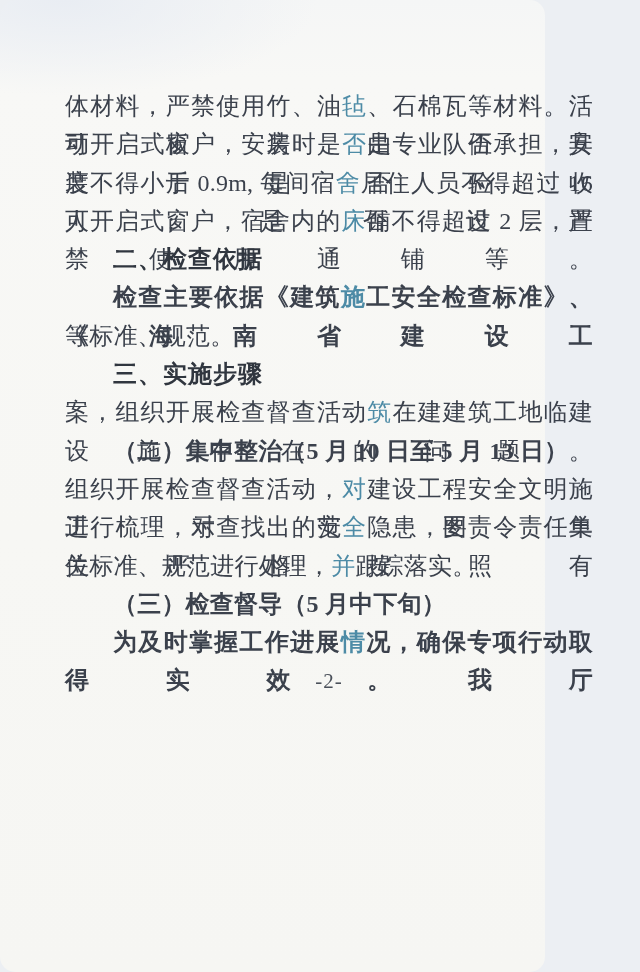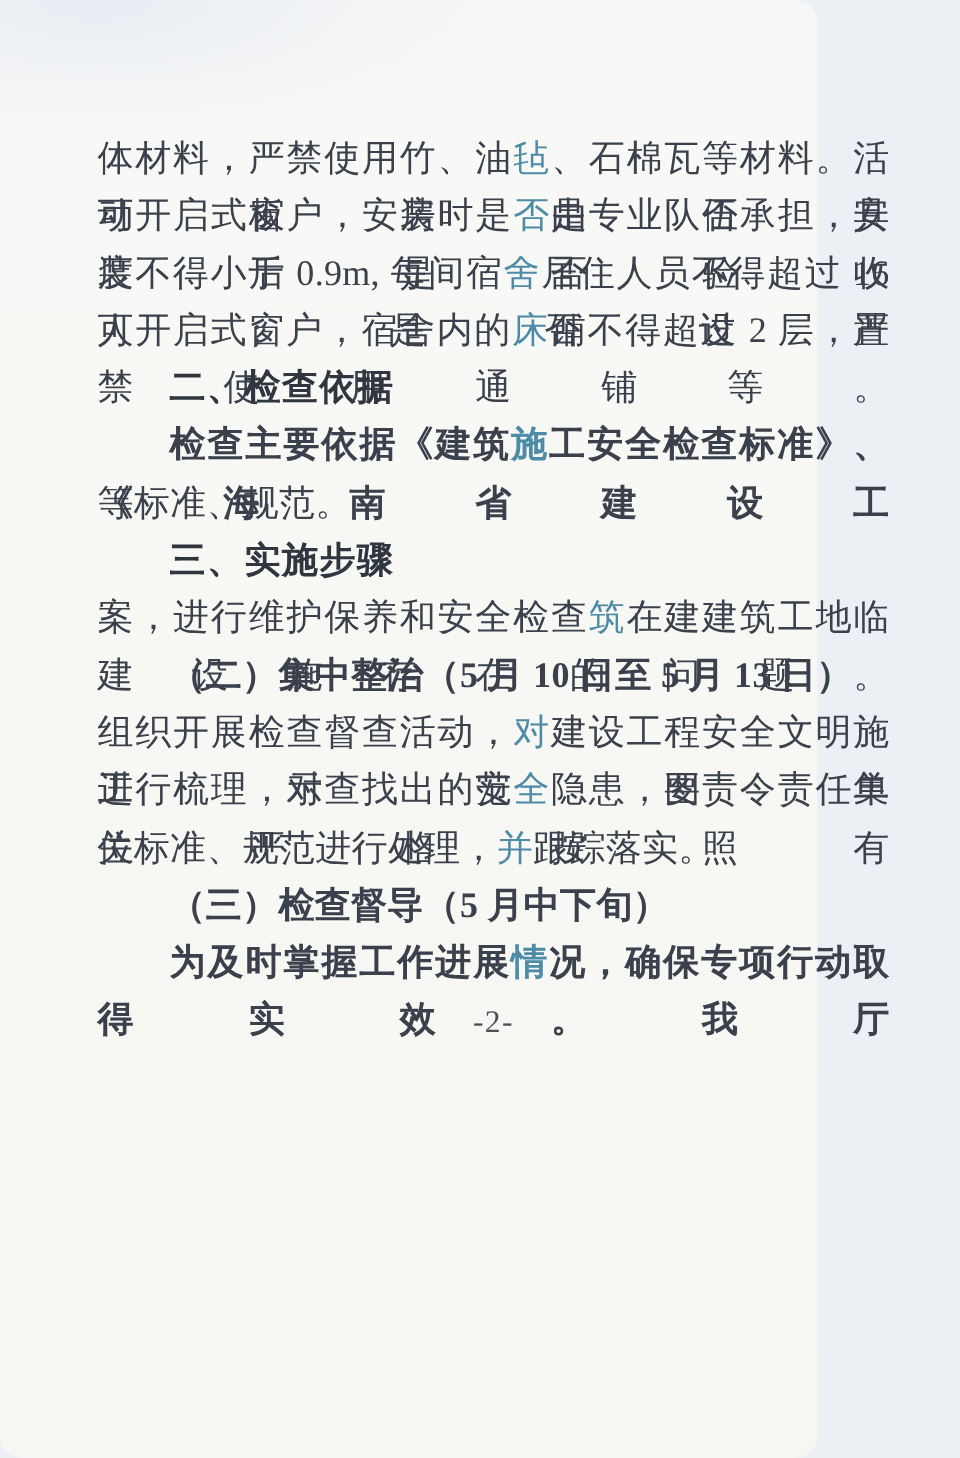--- a/index.html
+++ b/index.html
@@ -55,21 +55,21 @@
 <div class="page">
   <div class="doc-body">
       <div class="line justify"><span>体材料，严禁使用竹、油</span><span class="accent">毡</span><span>、石棉瓦等材料。活动板房是否具</span></div>
       <div class="line justify"><span>可开启式窗户，安装时是</span><span class="accent">否</span><span>由专业队伍承担，安装后是否验收</span></div>
       <div class="line justify"><span>度不得小于 0.9m, 每间宿</span><span class="accent">舍</span><span>居住人员不得超过 16 人; 是否设置</span></div>
       <div class="line justify"><span>可开启式窗户，宿舍内的</span><span class="accent">床</span><span>铺不得超过 2 层，严禁使用通铺等。</span></div>
       <div class="line indent bold"><span>二、检查依据</span></div>
       <div class="line justify indent"><span>检查主要依据《建筑</span><span class="accent">施</span><span>工安全检查标准》、《海南省建设工</span></div>
       <div class="line"><span>等标准、规范。</span></div>
       <div class="line indent bold"><span>三、实施步骤</span></div>
-      <div class="line justify"><span>案，进行维护保养和安全检查</span><span class="accent">筑</span><span>在建建筑工地临建设施存在的问题。</span></div>
+      <div class="line justify"><span>案，组织开展检查督查活动</span><span class="accent">筑</span><span>在建建筑工地临建设施存在的问题。</span></div>
       <div class="line indent"><span>（二）集中整治（5 月 10 日至 5 月 13 日）</span></div>
       <div class="line justify"><span>组织开展检查督查活动，</span><span class="accent">对</span><span>建设工程安全文明施工示范图集</span></div>
       <div class="line justify"><span>进行梳理，对查找出的安</span><span class="accent">全</span><span>隐患，要责令责任单位严格按照有</span></div>
       <div class="line"><span>关标准、规范进行处理，</span><span class="accent">并</span><span>跟踪落实。</span></div>
       <div class="line indent"><span>（三）检查督导（5 月中下旬）</span></div>
       <div class="line justify indent"><span>为及时掌握工作进展</span><span class="accent">情</span><span>况，确保专项行动取得实效。我厅</span></div>
     </div>
   <div class="page-number">-2-</div>
 </div>
 

